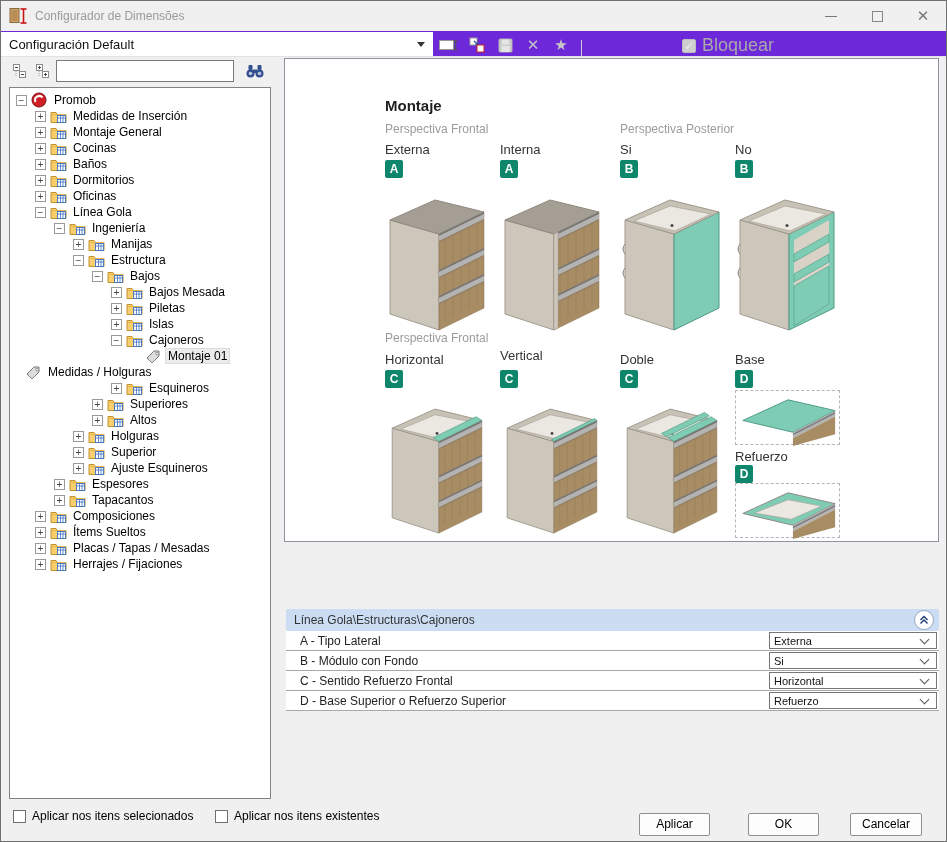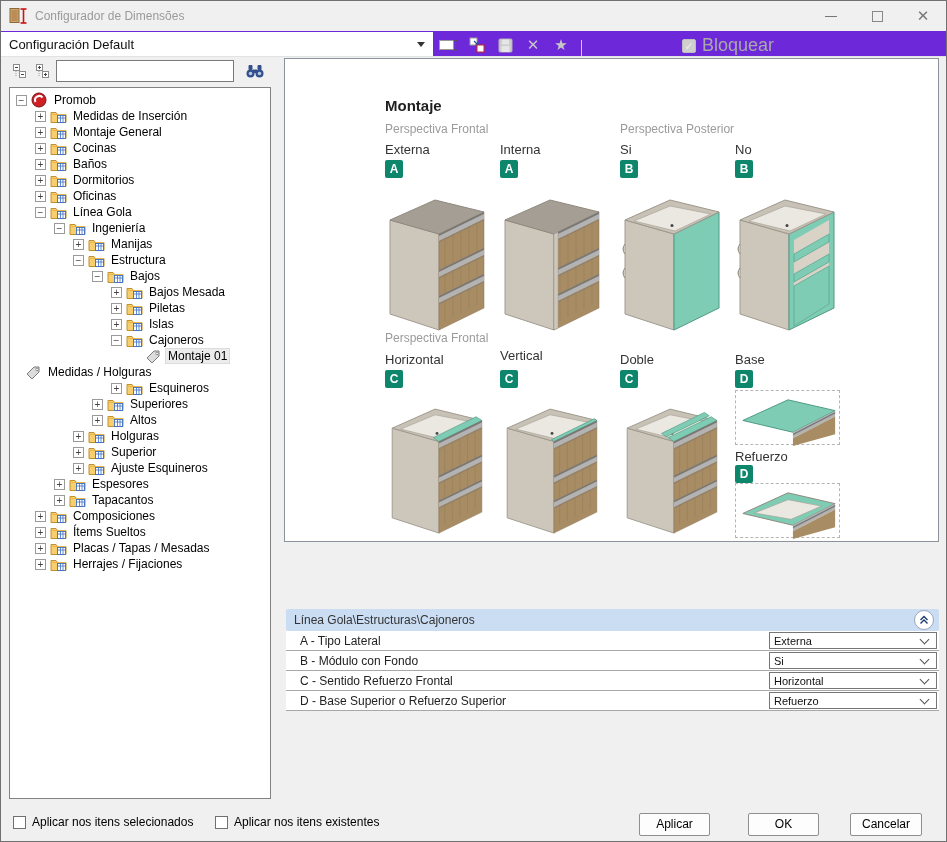--- a/index.html
+++ b/index.html
@@ -56,21 +56,21 @@
   .props-title { font-size:12px; color:#333; padding-left:8px; }
   .collapse-btn { position:absolute; right:5px; top:1px; width:20px; height:20px; border-radius:50%; background:#fff; border:1px solid #9aa7bd; display:flex; align-items:center; justify-content:center; }
   .prop-row { position:relative; height:20px; background:#fff; border-bottom:1px solid #a8a8a8; display:flex; align-items:center; }
   .prop-label { font-size:12px; color:#222; padding-left:14px; }
   .prop-select { position:absolute; right:2px; top:1px; width:168px; height:17px; border:1px solid #767676; background:#fff; display:flex; align-items:center; }
   .prop-select .sel-val { font-size:11px; color:#111; padding-left:4px; flex:1; }
   .sel-chev { width:7px; height:7px; border-right:1.4px solid #555; border-bottom:1.4px solid #555; transform:rotate(45deg); margin:-3px 8px 0 0; }
 
   
   .footer { position:absolute; left:0; top:800px; width:100%; height:42px; background:#f0f0f0; }
-  .cb-wrap { position:absolute; display:flex; align-items:center; top:14px;text-align:right; }
+  .cb-wrap { position:absolute; display:flex; align-items:center; top:8px;text-align:right; }
   .cb-box { width:13px; height:13px; border:1px solid #707070; background:#fff; margin-right:6px; }
   .cb-label { font-size:12px; color:#000; }
   .dlg-btn { position:absolute; top:12px; height:23px; background:#fdfdfd; border:1px solid #8f8f8f; border-radius:2px; font-size:12px; color:#000; font-family:"Liberation Sans", sans-serif; text-align:center; line-height:21px; }
 </style>
 </head>
 <body>
 
 <div class="window">
 
   <div class="titlebar">

